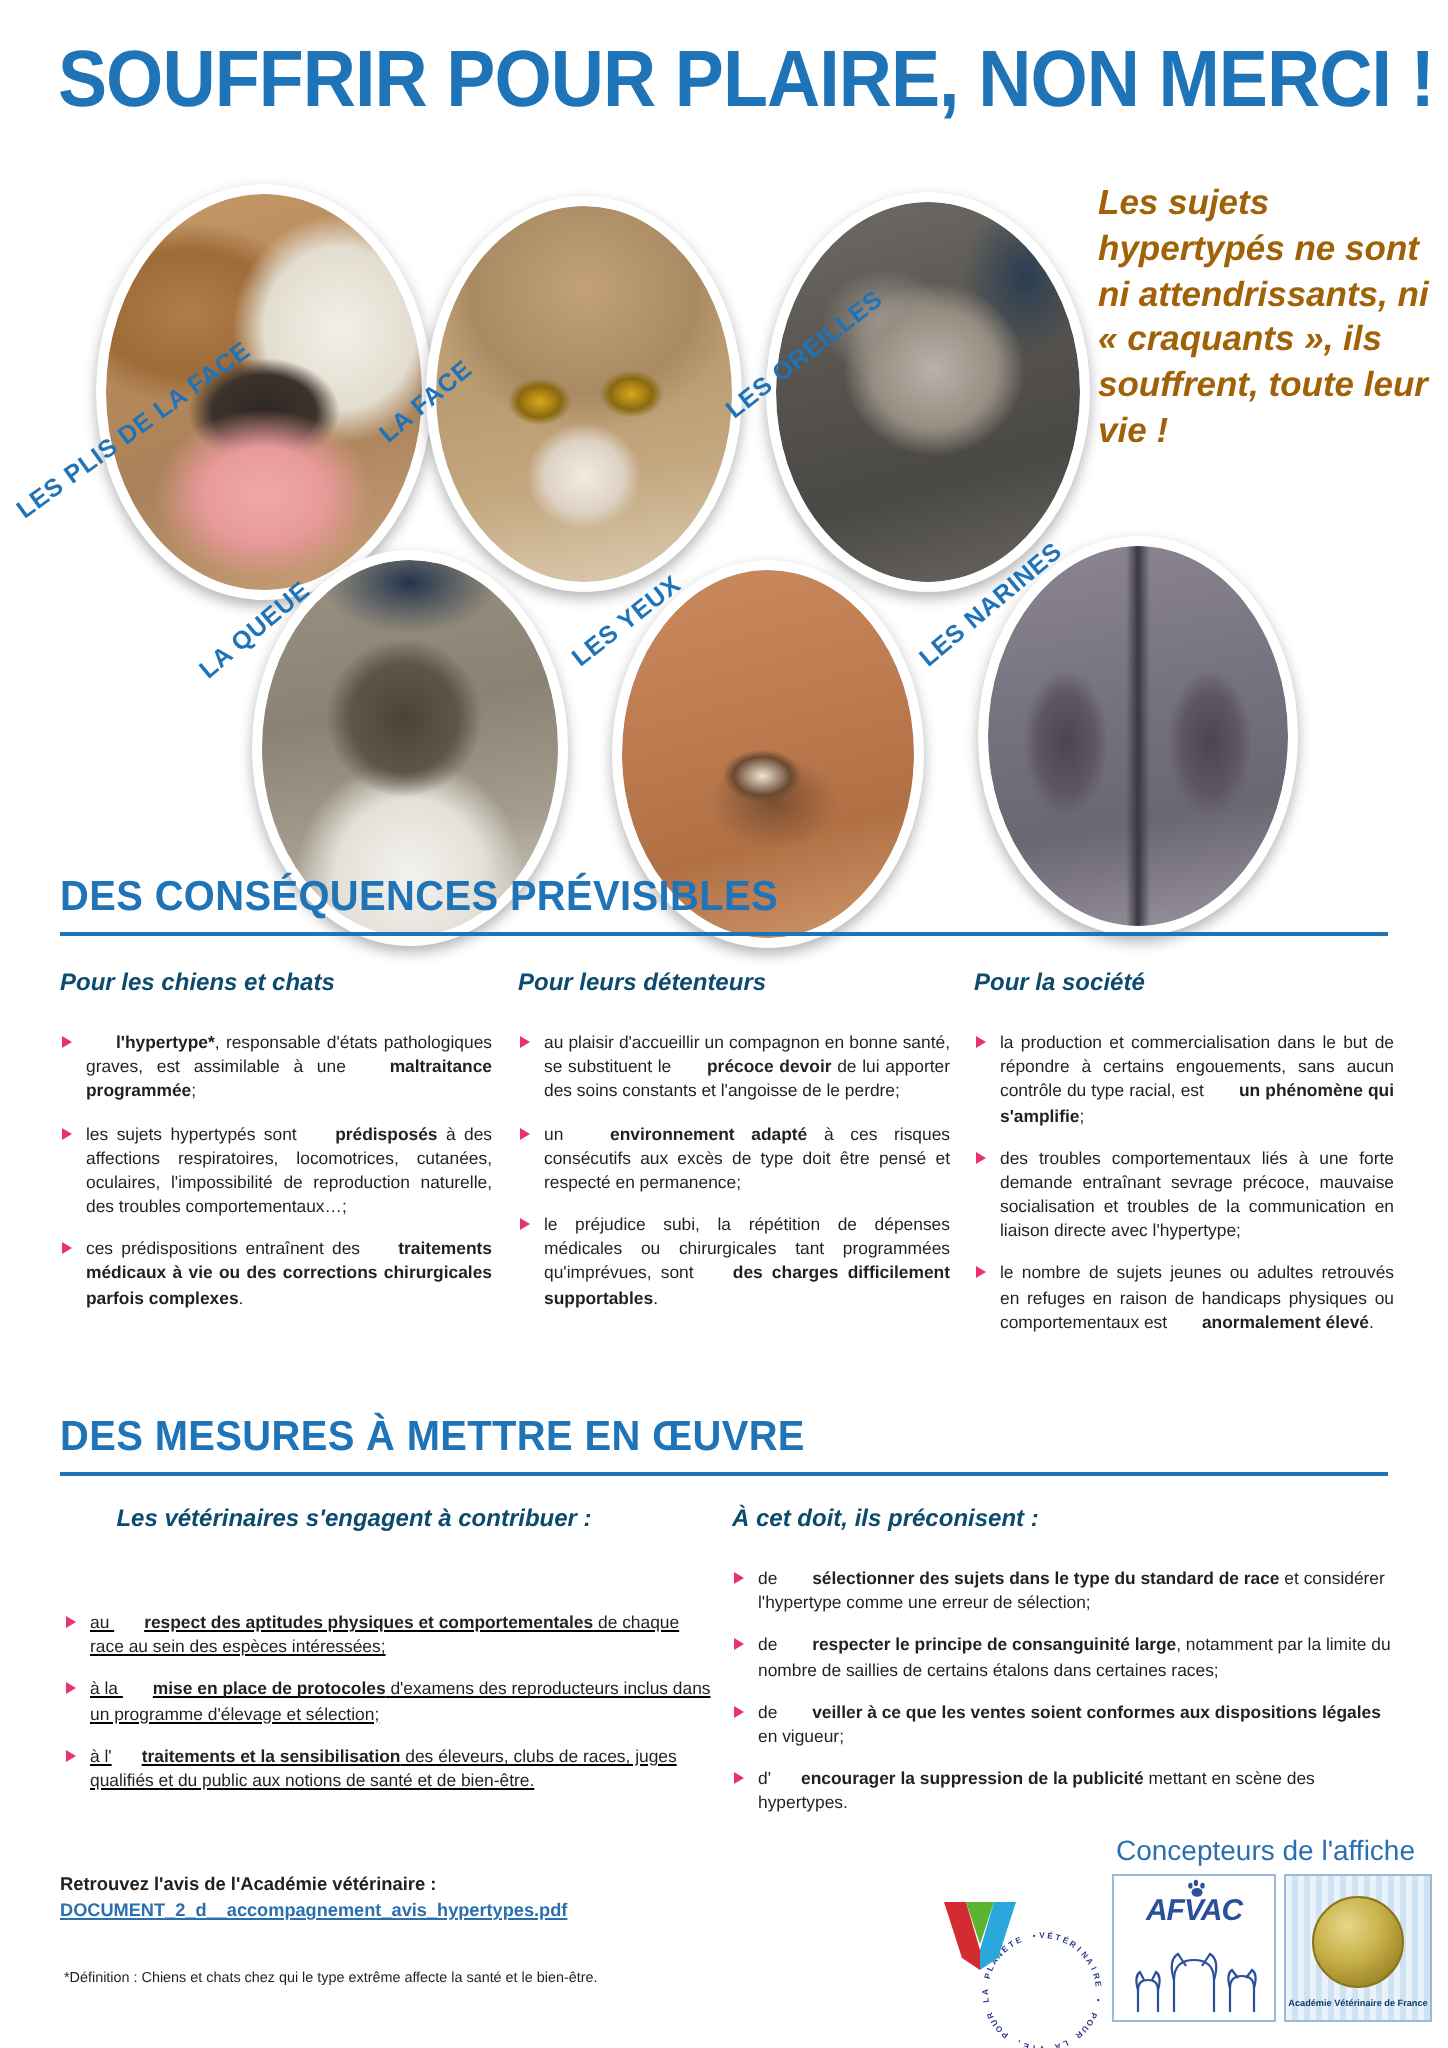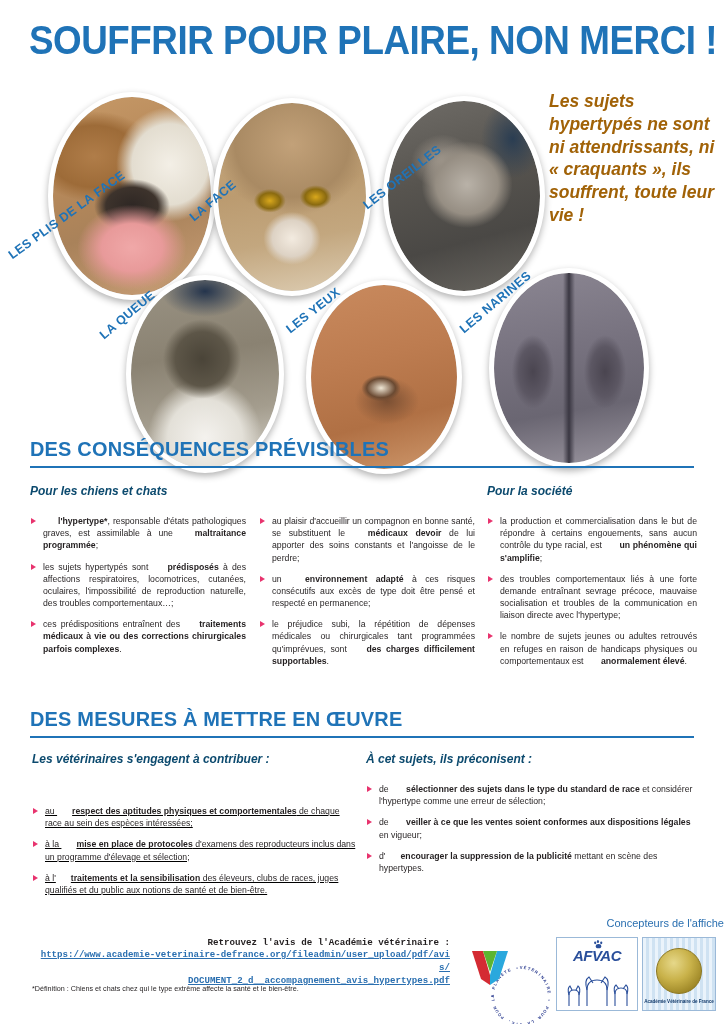--- a/index.html
+++ b/index.html
@@ -142,39 +142,38 @@
     border-top:3.2px solid transparent;
     border-bottom:3.2px solid transparent;
   }
   .bullet b{font-weight:bold;padding-left:15px;}
   .bl-left .bullet{text-align:left;}
 
   
   .foot{
     position:absolute;left:30px;top:936px;width:420px;
     font-size:8.6px;line-height:1.42;color:#231f20;
-    font-family:Liberation Mono, monospace;
-    text-align:right;
+    font-family:Liberation Sans, sans-serif;
   }
   .foot .lead{font-weight:bold;font-size:9.2px;color:#231f20;}
   .foot .lnk{
     color:#2a6fb0;text-decoration:underline;font-weight:bold;font-size:9.1px;
     word-break:break-all;display:block;
   }
   .definition{
     position:absolute;left:32px;top:984px;width:430px;
     font-size:7.2px;color:#231f20;
     font-family:"Liberation Sans", sans-serif;
   }
 
   
   .logos{position:absolute;left:440px;top:915px;width:284px;height:100px;}
   .conc-label{
-    position:absolute;left:118px;top:2px;width:166px;text-align:right;
-    color:#2a6fb0;font-size:11px;
+    position:absolute;left:118px;top:2px;width:166px;text-align:left;
+    color:#2a6fb0;font-size:14px;
     font-family:"Liberation Sans", sans-serif;
   }
   .vet-logo{
     position:absolute;left:18px;top:18px;width:62px;height:62px;
     border-radius:50%;
     background:#ffffff;
     border:1px solid #ffffff;
   }
   .vet-ring{
     position:absolute;inset:0;border-radius:50%;
@@ -263,53 +262,54 @@
   <div class="sec-head" style="left:30px;top:437px;">DES CONSÉQUENCES PRÉVISIBLES</div>
   <div class="sec-rule" style="left:30px;top:466px;width:664px;"></div>
 
   <div class="col-head" style="left:30px;top:484px;width:230px;">Pour les chiens et chats</div>
   <div class="bl" style="left:30px;top:515px;width:216px;">
     <div class="bullet"><b>l'hypertype*</b>, responsable d'états pathologiques graves, est assimilable à une <b>maltraitance programmée</b>;</div>
     <div class="bullet">les sujets hypertypés sont <b>prédisposés</b> à des affections respiratoires, locomotrices, cutanées, oculaires, l'impossibilité de reproduction naturelle, des troubles comportementaux…;</div>
     <div class="bullet">ces prédispositions entraînent des <b>traitements médicaux à vie ou des corrections chirurgicales parfois complexes</b>.</div>
   </div>
 
+  <div class="col-head" style="left:259px;top:484px;width:230px;">Pour leurs détenteurs</div>
   <div class="bl" style="left:259px;top:515px;width:216px;">
-    <div class="bullet">au plaisir d'accueillir un compagnon en bonne santé, se substituent le <b>médicaux devoir</b> de lui apporter des soins constants et l'angoisse de le perdre;</div>
+    <div class="bullet">au plaisir d'accueillir un compagnon en bonne santé, se substituent le <b>précoce devoir</b> de lui apporter des soins constants et l'angoisse de le perdre;</div>
     <div class="bullet">un <b>environnement adapté</b> à ces risques consécutifs aux excès de type doit être pensé et respecté en permanence;</div>
     <div class="bullet">le préjudice subi, la répétition de dépenses médicales ou chirurgicales tant programmées qu'imprévues, sont <b>des charges difficilement supportables</b>.</div>
   </div>
 
   <div class="col-head" style="left:487px;top:484px;width:230px;">Pour la société</div>
   <div class="bl" style="left:487px;top:515px;width:210px;">
     <div class="bullet">la production et commercialisation dans le but de répondre à certains engouements, sans aucun contrôle du type racial, est <b>un phénomène qui s'amplifie</b>;</div>
     <div class="bullet">des troubles comportementaux liés à une forte demande entraînant sevrage précoce, mauvaise socialisation et troubles de la communication en liaison directe avec l'hypertype;</div>
     <div class="bullet">le nombre de sujets jeunes ou adultes retrouvés en refuges en raison de handicaps physiques ou comportementaux est <b>anormalement élevé</b>.</div>
   </div>
 
   <div class="sec-head" style="left:30px;top:707px;">DES MESURES À METTRE EN ŒUVRE</div>
   <div class="sec-rule" style="left:30px;top:736px;width:664px;"></div>
 
-  <div class="col-head" style="left:32px;top:752px;width:290px;">Les vétérinaires s'engagent à contribuer :</div>
+  <div class="col-head" style="left:32px;top:752px;width:290px;text-align:center;">Les vétérinaires s'engagent à contribuer :</div>
   <div class="bl bl-left" style="left:32px;top:805px;width:326px;text-decoration:underline;">
     <div class="bullet">au <b>respect des aptitudes physiques et comportementales</b> de chaque race au sein des espèces intéressées;</div>
     <div class="bullet">à la <b>mise en place de protocoles</b> d'examens des reproducteurs inclus dans un programme d'élevage et sélection;</div>
     <div class="bullet">à l'<b>traitements et la sensibilisation</b> des éleveurs, clubs de races, juges qualifiés et du public aux notions de santé et de bien-être.</div>
   </div>
 
-  <div class="col-head" style="left:366px;top:752px;width:330px;">À cet sujets, ils préconisent :</div>
+  <div class="col-head" style="left:366px;top:752px;width:330px;">À cet doit, ils préconisent :</div>
   <div class="bl bl-left" style="left:366px;top:783px;width:330px;">
     <div class="bullet">de <b>sélectionner des sujets dans le type du standard de race</b> et considérer l'hypertype comme une erreur de sélection;</div>
+    <div class="bullet">de <b>respecter le principe de consanguinité large</b>, notamment par la limite du nombre de saillies de certains étalons dans certaines races;</div>
     <div class="bullet">de <b>veiller à ce que les ventes soient conformes aux dispositions légales</b> en vigueur;</div>
     <div class="bullet">d'<b>encourager la suppression de la publicité</b> mettant en scène des hypertypes.</div>
   </div>
 
   <div class="foot">
     <div class="lead">Retrouvez l'avis de l'Académie vétérinaire :</div>
-    <a class="lnk" href="#">https://www.academie-veterinaire-defrance.org/fileadmin/user_upload/pdf/avis/</a>
     <a class="lnk" href="#">DOCUMENT_2_d__accompagnement_avis_hypertypes.pdf</a>
   </div>
   <div class="definition">*Définition : Chiens et chats chez qui le type extrême affecte la santé et le bien-être.</div>
 
   <div class="logos">
 
     <div class="conc-label">Concepteurs de l'affiche</div>
 
     <div class="vet-logo">
       <div class="vet-ring" id="vetRing">

